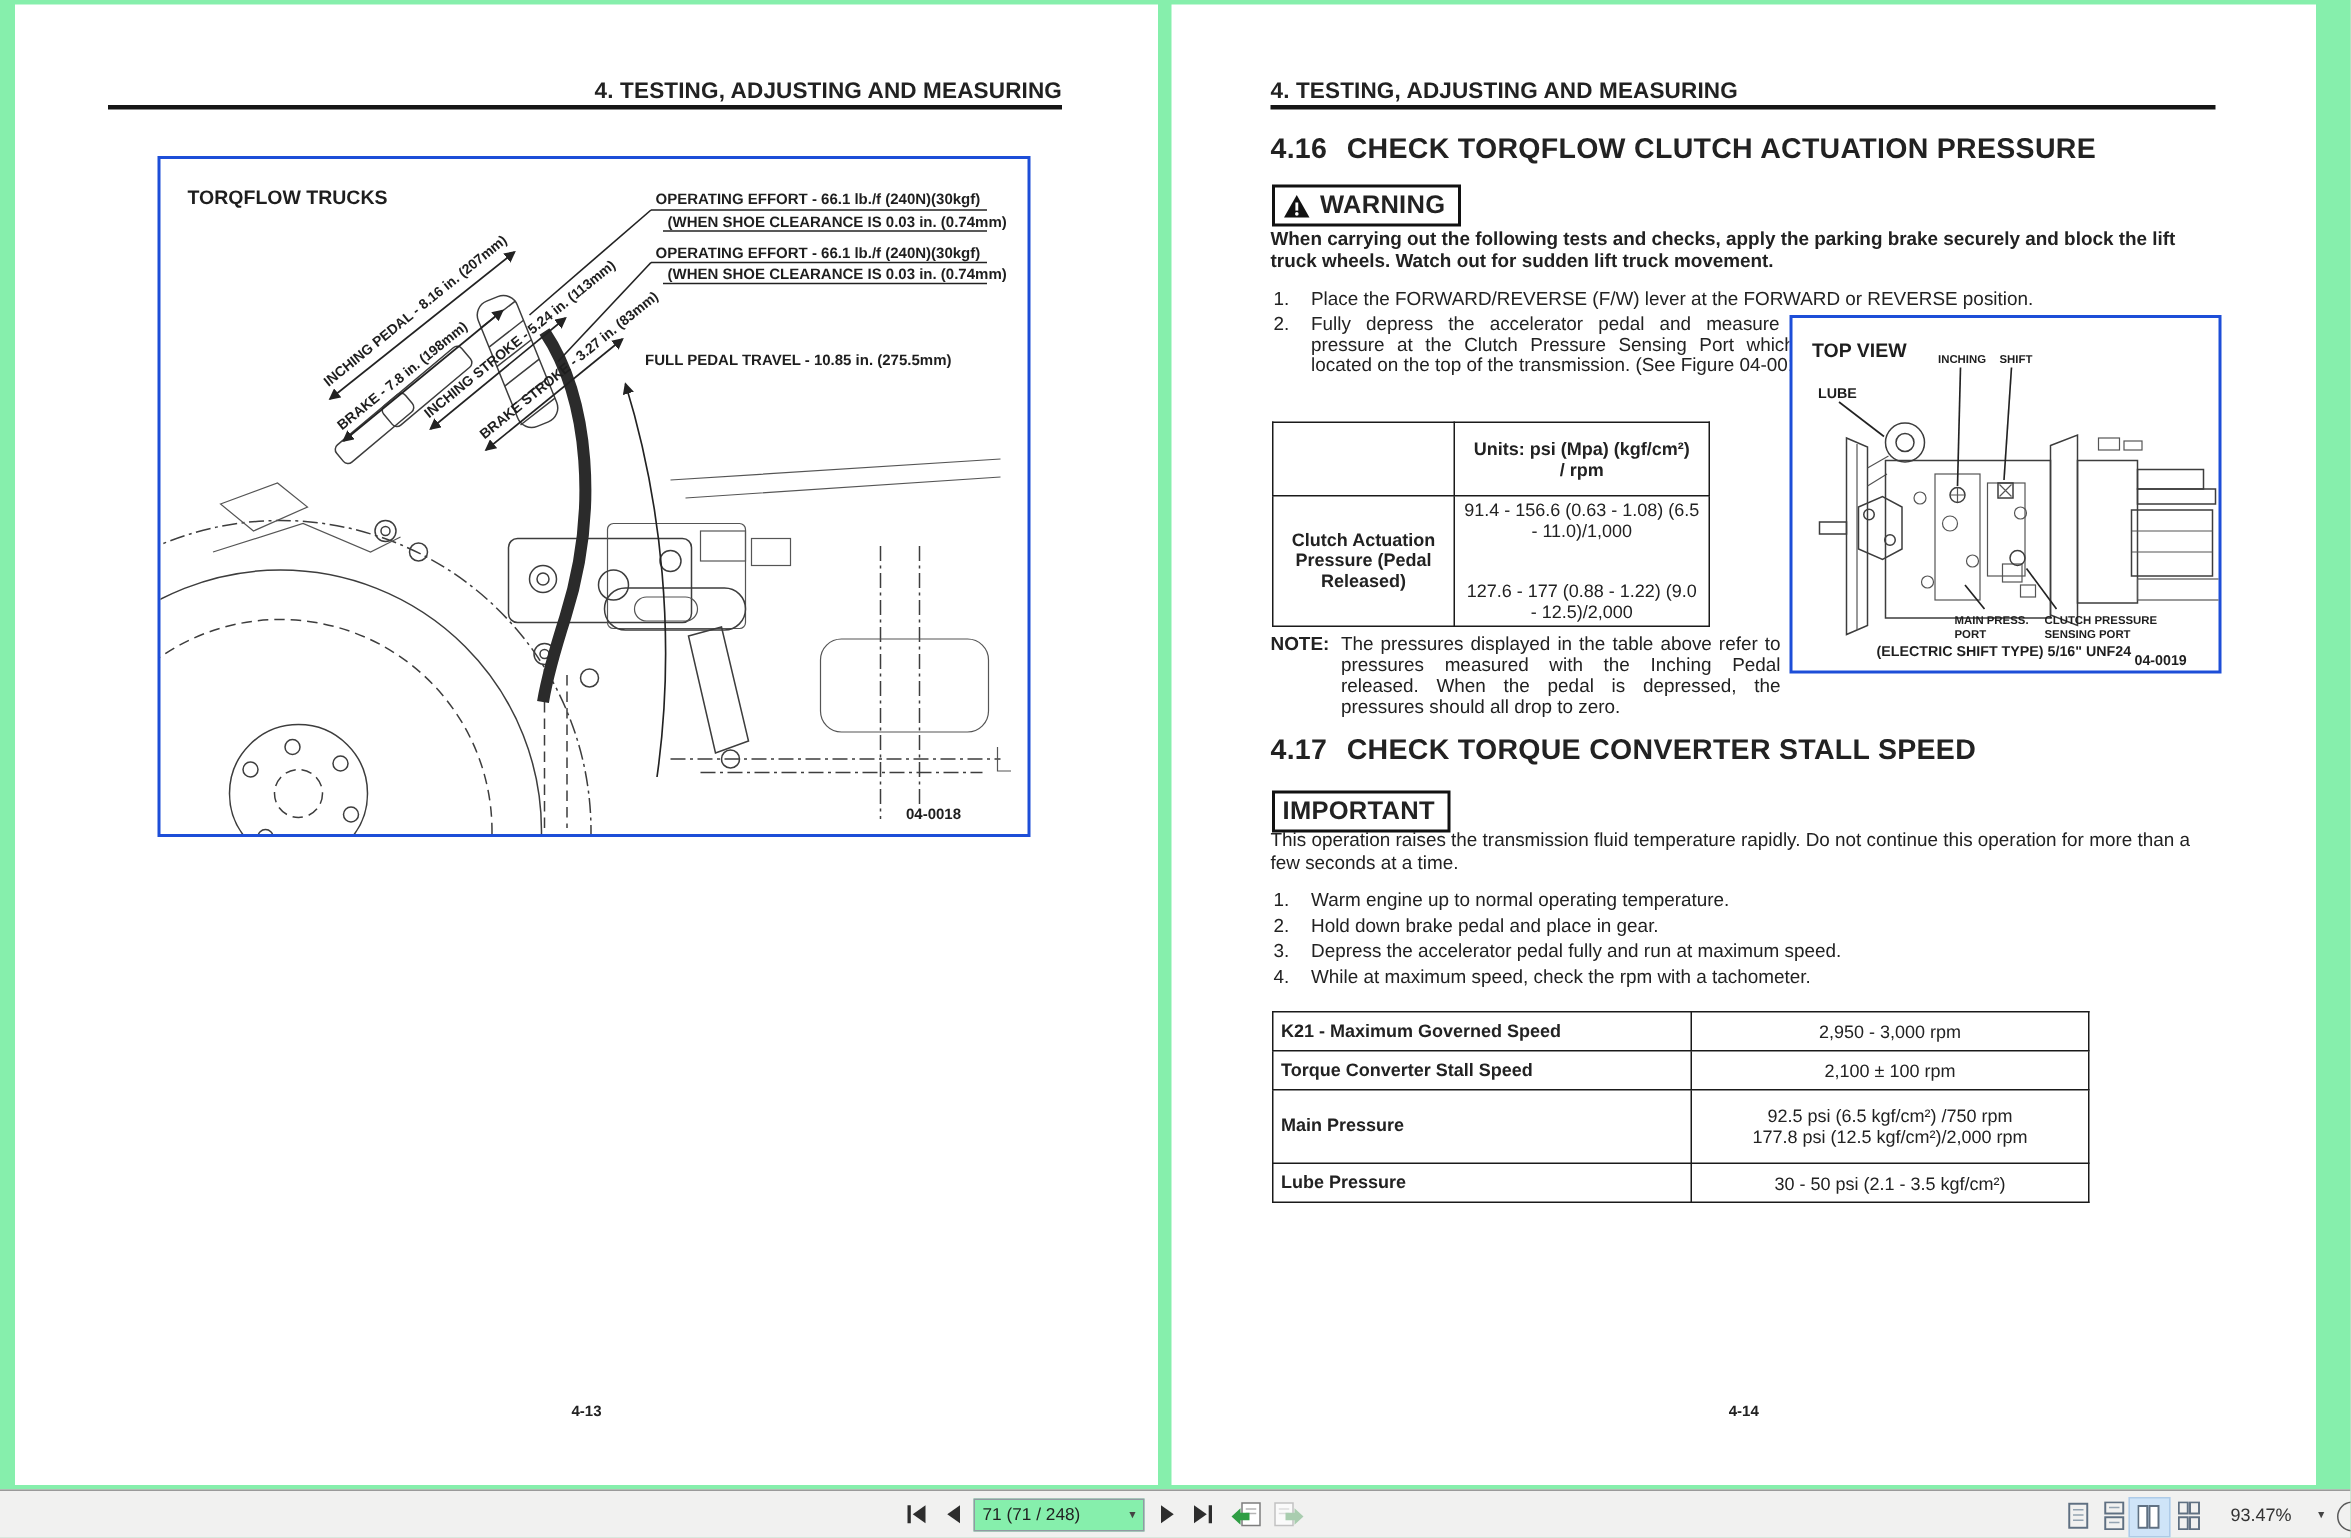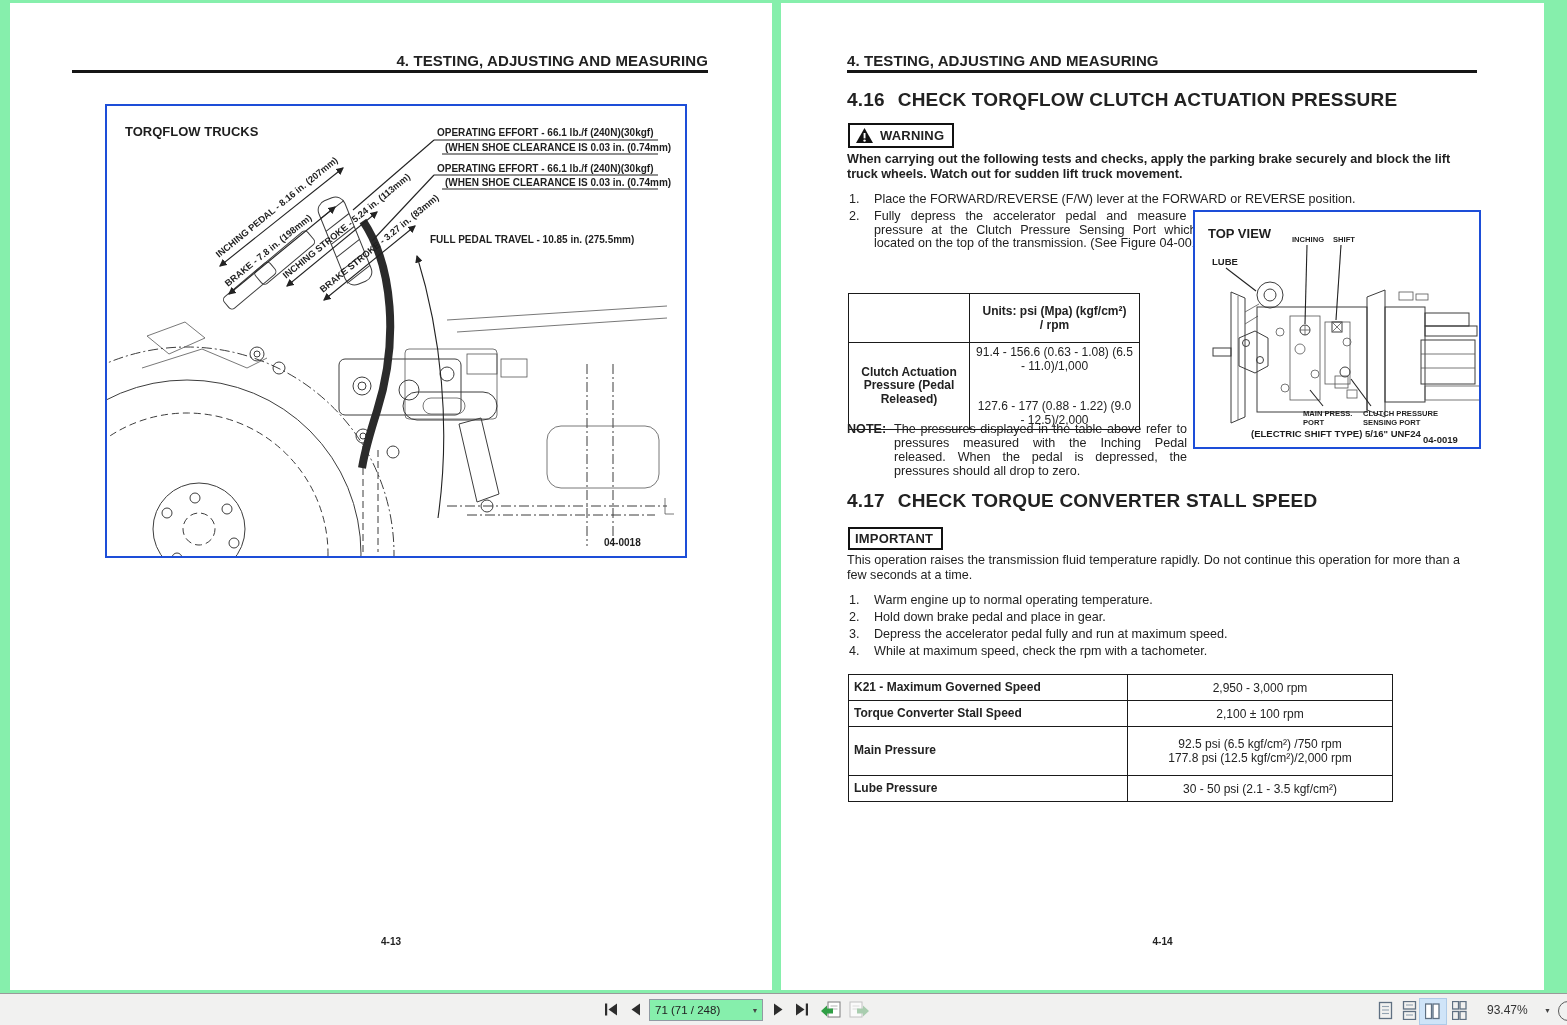--- a/index.html
+++ b/index.html
@@ -19,36 +19,36 @@
   #figL{left:95px;top:101px;width:578px;height:450px;}
   #figR{left:412px;top:207px;width:284px;height:235px;}
   .figbox svg{display:block;width:100%;height:100%;}
   .pnum{position:absolute;left:0;width:100%;top:933px;text-align:center;
     font-weight:bold;font-size:10px;}
   .h2{position:absolute;left:66px;font-size:19px;font-weight:bold;margin:0;
     letter-spacing:.2px;white-space:nowrap;}
   .h2 .hnum{margin-right:13px;}
   .alertbox{position:absolute;left:67px;border:2px solid #111;display:flex;
     align-items:center;padding:2px 8px 2px 5px;gap:6px;background:#fff;}
-  .alertbox .albl{font-weight:bold;font-size:13px;letter-spacing:.2px;}
+  .alertbox .albl{font-weight:bold;font-size:17px;letter-spacing:.2px;}
   .pbold{position:absolute;left:66px;font-weight:bold;font-size:12.6px;line-height:14.5px;}
   .preg{position:absolute;left:66px;font-size:12.6px;line-height:14.5px;}
   .steps{position:absolute;left:68px;}
   .step{display:flex;margin-bottom:3.5px;font-size:12.6px;line-height:13.6px;}
   .snum{width:25px;flex:none;}
   .stxt{flex:1;}
   .just{text-align:justify;}
   .note{position:absolute;left:66px;display:flex;font-size:12.6px;line-height:14px;}
   .nlab{width:47px;flex:none;font-weight:bold;}
   .ntxt{flex:1;text-align:justify;}
   table.spec{position:absolute;border-collapse:collapse;font-size:12px;color:#222;}
   table.spec td{border:1.6px solid #1a1a1a;padding:2px 5px;vertical-align:middle;}
   td.tl{font-weight:bold;text-align:left;line-height:13.5px;padding-left:7px;}
   td.tc{text-align:center;line-height:14px;}
-  #t416{left:67px;top:290px;width:292px;}
+  #t416{left:67px;top:278px;width:292px;}
   #t416 td.c1{width:110px;text-align:center;}
   #t416 .hd{font-weight:bold;text-align:center;height:44px;line-height:14px;}
   #t416 .vals{height:78px;}
   #t416 .v2{margin-top:26px;}
   #t417{left:67px;top:671px;width:545px;}
   #t417 td.c1{width:268px;}
   #t417 tr.sm td{height:21px;}
   #t417 tr.lg td{height:44px;}
   
   .ft1{font:bold 13px "Liberation Sans",sans-serif;fill:#1e1e1e;}

